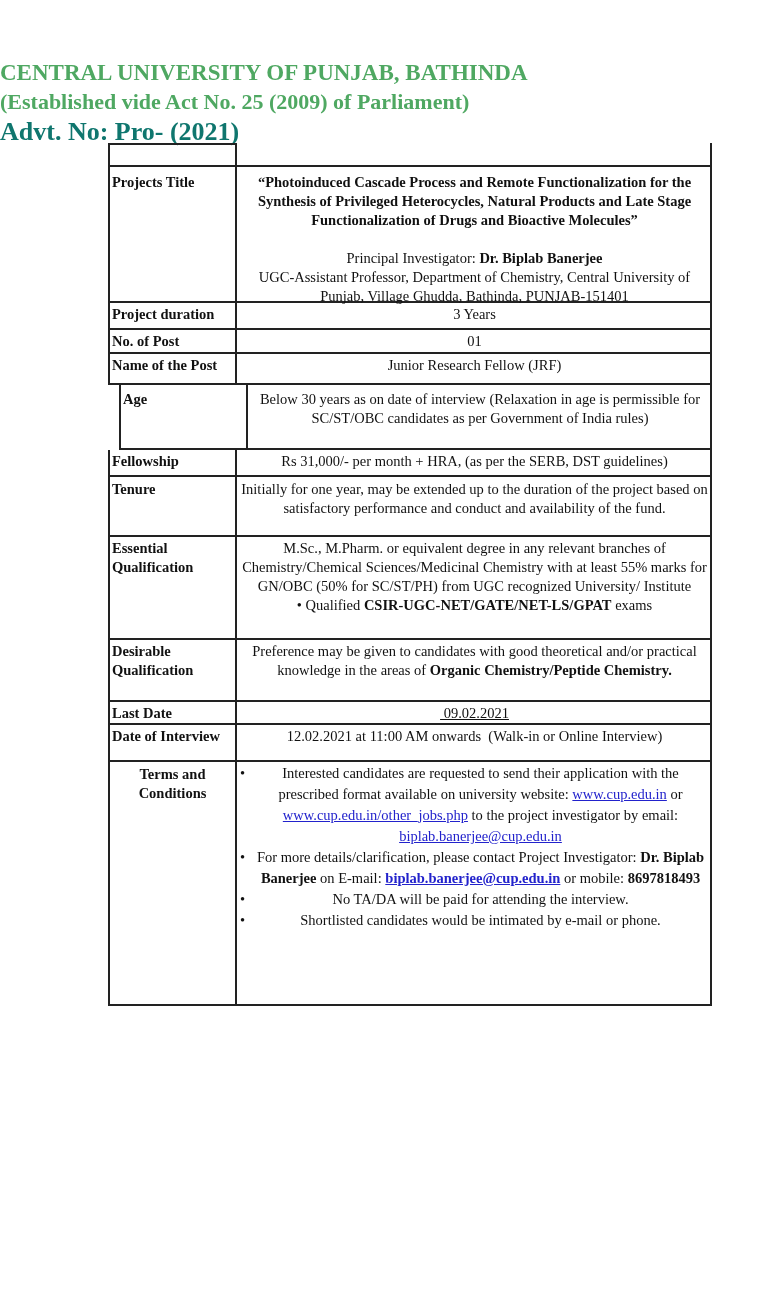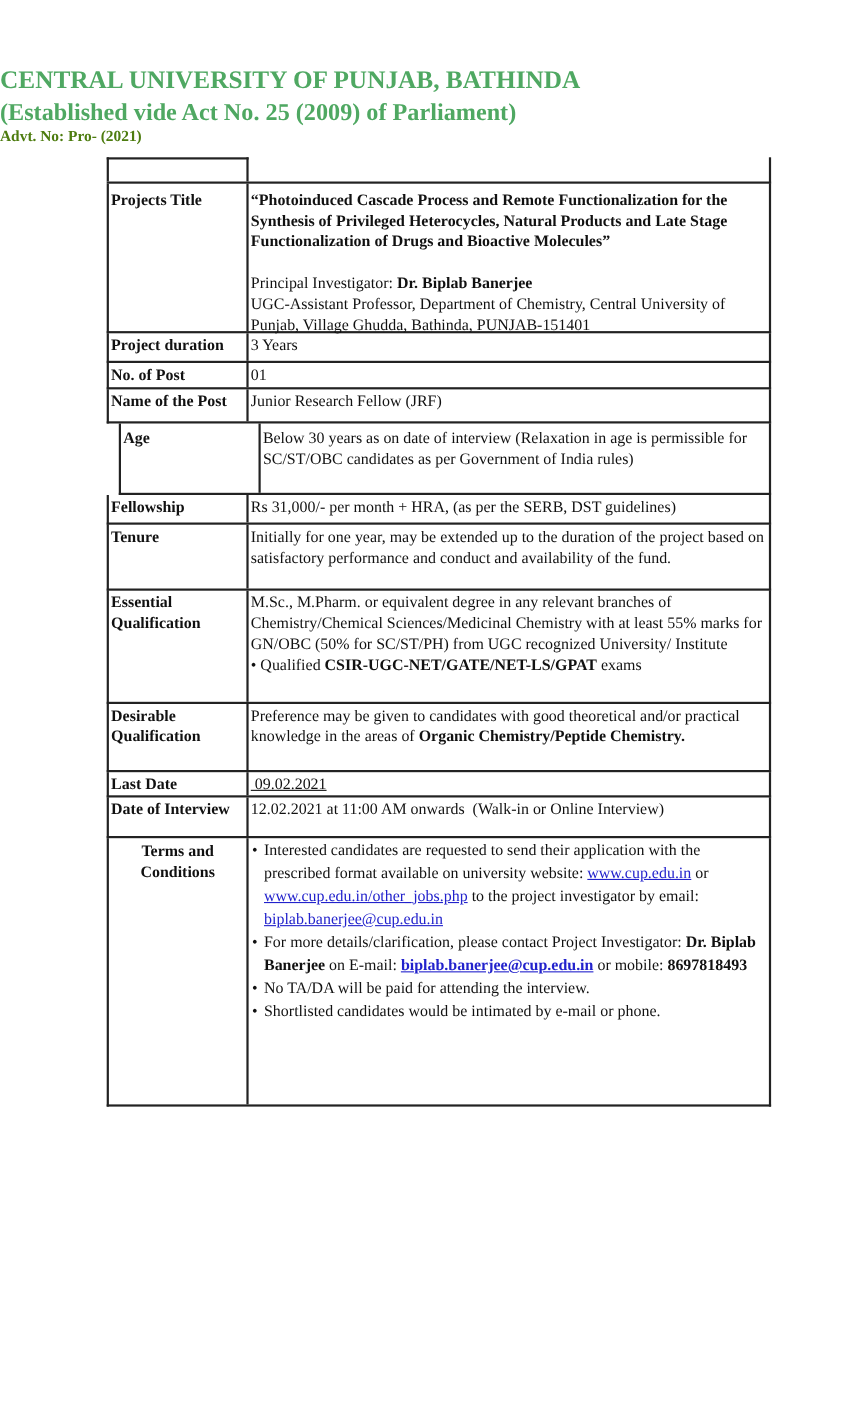--- a/index.html
+++ b/index.html
@@ -1,25 +1,25 @@
 <!DOCTYPE html>
 <html><head>
   <meta charset="utf-8">
   <style>
     html, body { margin: 0; padding: 0; background: #ffffff; }
     body { width: 768px; height: 1293px; position: relative; overflow: hidden; font-family: "Liberation Serif", serif; color: #111; }
     .hdr { position: absolute; left: 0; width: 768px; font-weight: bold; }
     .h1 { top: 60px; font-size: 23px; color: #4fa862; letter-spacing: 0; }
     .h2 { top: 89px; font-size: 22px; color: #4fa862; }
-    .h3 { top: 117px; font-size: 14px; color: #4d7c0f; }
-    .tbl { position: absolute; left: 97px; top: 143px; width: 604px; }
+    .h3 { top: 117px; font-size: 26px; color: #0f766e; }
+    .tbl { position: absolute; left: 108px; top: 143px; width: 604px; }
     .row { display: flex; border-left: 2px solid #222; border-right: 2px solid #222; border-bottom: 2px solid #222; }
     .row.first { border-left: none; border-bottom: 2px solid #222; }
     .lab { width: 127px; flex: 0 0 127px; border-right: 2px solid #222; padding: 2px 2px 1px 2px; font-weight: bold; font-size: 14.5px; line-height: 19px; box-sizing: border-box; }
-    .val { flex: 1; padding: 2px 0 1px 2px; font-size: 14.5px; line-height: 19px; box-sizing: border-box; }
+    .val { flex: 1; padding: 2px 0 1px 2px; font-size: 14.5px; line-height: 19px; box-sizing: border-box; text-align: center; }
     .first .lab { border-left: 2px solid #222; border-top: 2px solid #222; height: 22px; width: 129px; flex: 0 0 129px; }
     .first .val { height: 22px; }
     b { font-weight: bold; }
     a { color: #2222cc; text-decoration: underline; }
     ul { margin: 0; padding: 0; list-style: none; }
     li { position: relative; padding-left: 12px; line-height: 21px; }
     li::before { content: "•"; position: absolute; left: 1px; top: 0; }
     .sp { height: 19px; }
   </style>
 </head>

